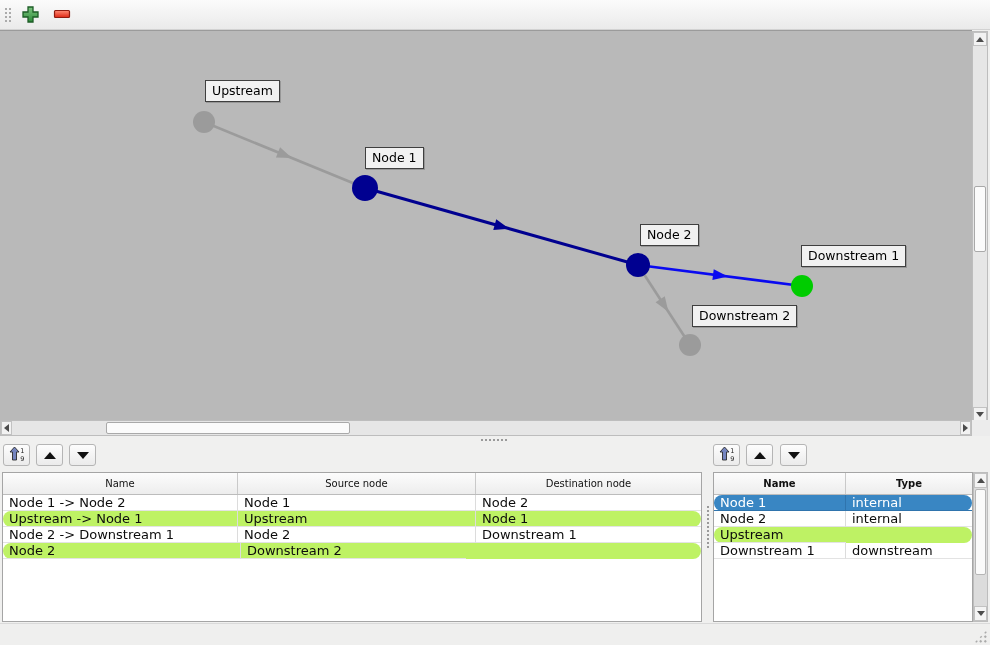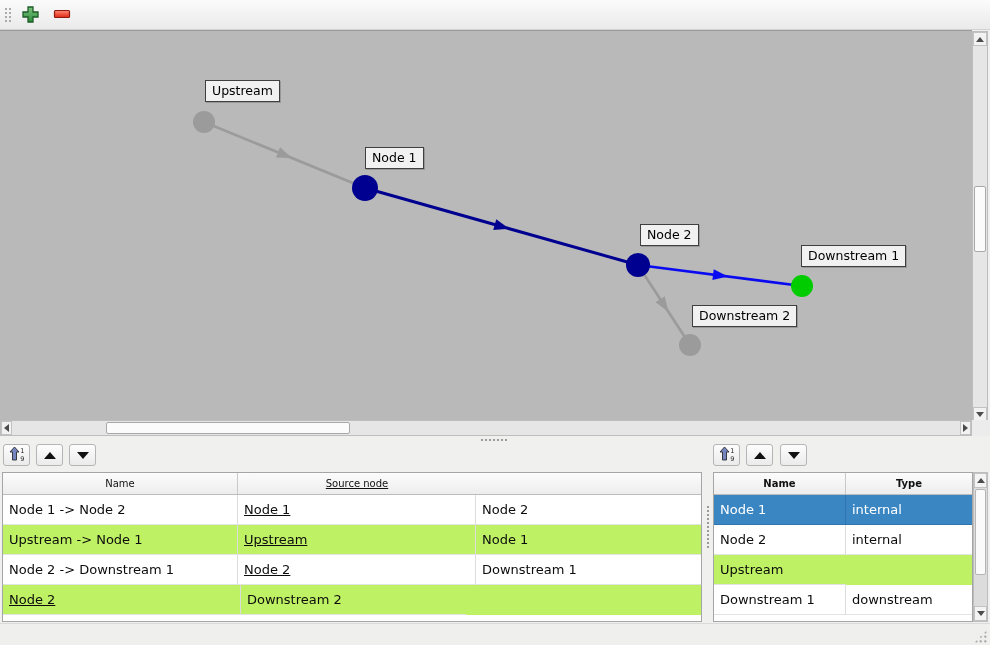--- a/index.html
+++ b/index.html
@@ -56,26 +56,26 @@
     background:linear-gradient(#fdfdfd,#ebebeb); display:flex; align-items:center; justify-content:center; padding:0; }
 
   .table { position:absolute; top:472px; background:#fff; border:1px solid #a5a5a5; }
   .table.left  { left:2px;   width:700px; height:150px; }
   .table.right { left:713px; width:260px; height:150px; }
   .thead { display:flex; height:22px; background:linear-gradient(#fcfcfc,#ededed); border-bottom:1px solid #bcbcbc; }
   .th { display:flex; align-items:center; justify-content:center; font-size:10px; color:#111;
     border-right:1px solid #c9c9c9; height:100%; }
   .th:last-child { border-right:none; }
   .table.right .th { font-weight:bold; }
-  .trow { display:flex; height:30px; background:#fff; }
+  .trow { display:flex; height:16px; background:#fff;border-radius:12px; }
   .trow.alt { background:#bef264; }
   .td { display:flex; align-items:center; padding-left:6px; font-size:13px; color:#0c0c0c;
     border-right:1px solid #dcdcdc; border-bottom:1px solid #e3e3e3; height:100%; overflow:hidden; white-space:nowrap; }
   .td:last-child { border-right:none; }
-  .table.left  .c0 { width:235px; } .table.left .c1 { width:238px;text-decoration:underline; } .table.left .c2 { width:225px; }
+  .table.left  .c0 { width:235px; } .table.left .c1 { width:238px; } .table.left .c2 { width:225px; }
   .table.right .c0 { width:132px; } .table.right .c1 { width:126px; }
   .trow.selected { background:#3986c3; }
   .trow.selected .td { color:#fff; border-right-color:#2f74ad; border-bottom-color:#2f74ad; }
 
   
   .sb-t { left:973px; top:472px; width:15px; height:150px; background:#dcdcdc; border:1px solid #bdbdbd; position:absolute; }
   .sb-t .sb-btn { left:0; width:13px; height:15px; background:#f4f4f4; }
   .sb-t .sb-btn.up { top:0; }
   .sb-t .sb-btn.down { bottom:0; }
   .sb-t .sb-thumb { left:1px; width:11px; top:16px; height:86px; background:#fafafa; border:1px solid #b5b5b5; }
@@ -185,20 +185,21 @@
       <svg width="14" height="9" viewBox="0 0 14 9">
           <path d="M1 1 L13 1 L7 8 z" fill="#111"></path>
         </svg>
     </span>
   </button>
 
   <div class="table left">
     <div class="thead">
       <div class="th c0">Name</div>
       <div class="th c1">Source node</div>
+      <div class="th c2">Destination node</div>
     </div>
     <div class="trow">
       <div class="td c0">Node 1 -&gt; Node 2</div>
       <div class="td c1">Node 1</div>
       <div class="td c2">Node 2</div>
     </div>
     <div class="trow alt">
       <div class="td c0">Upstream -&gt; Node 1</div>
       <div class="td c1">Upstream</div>
       <div class="td c2">Node 1</div>

